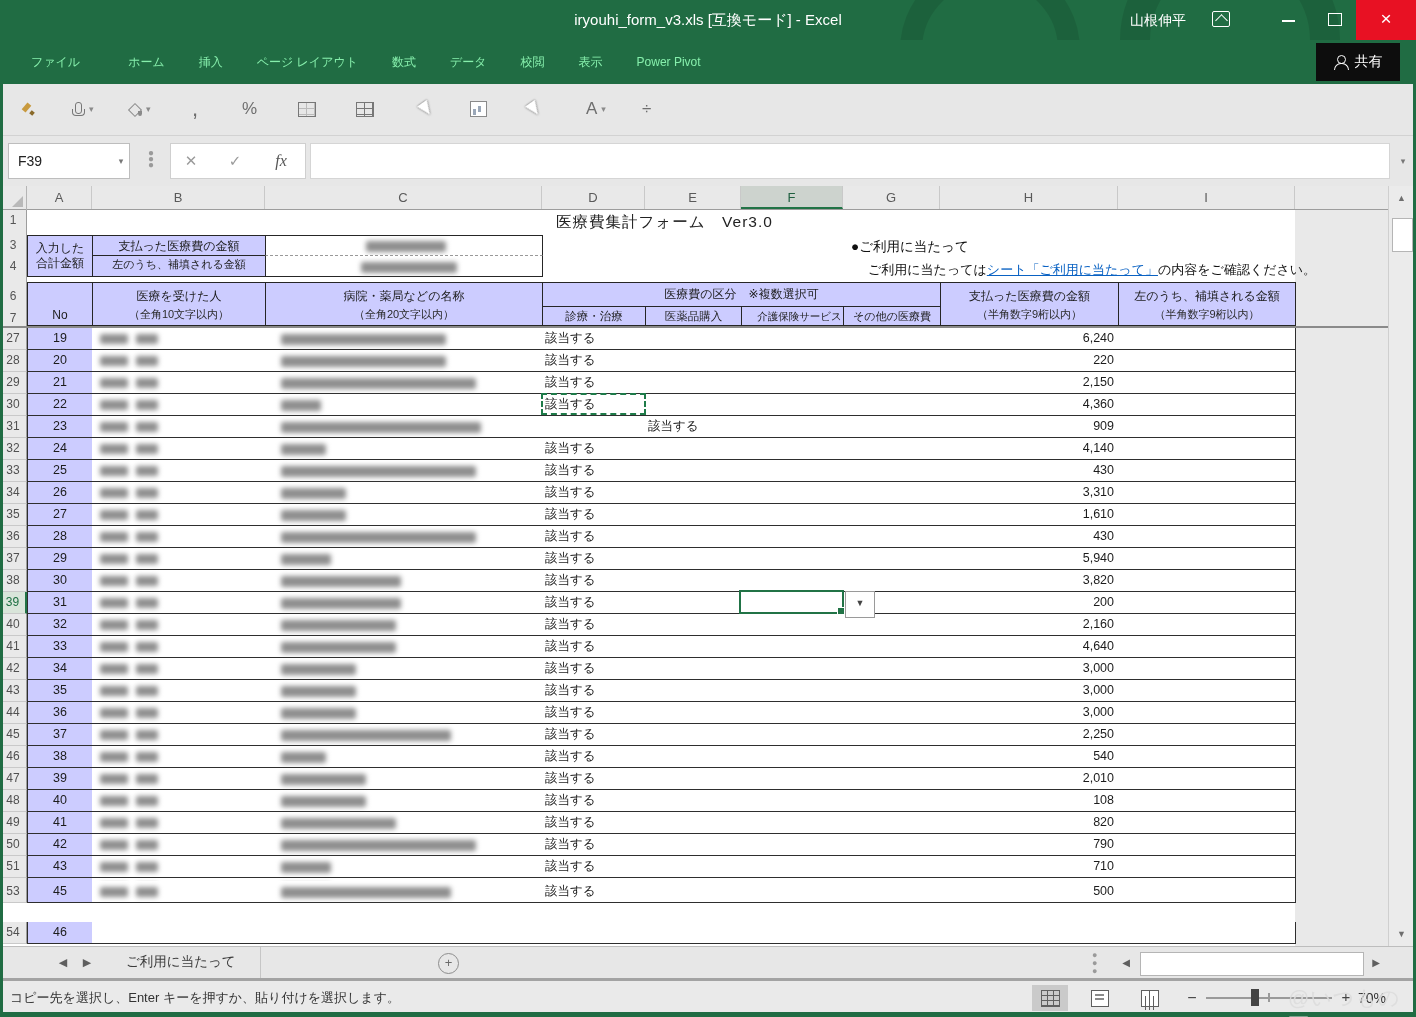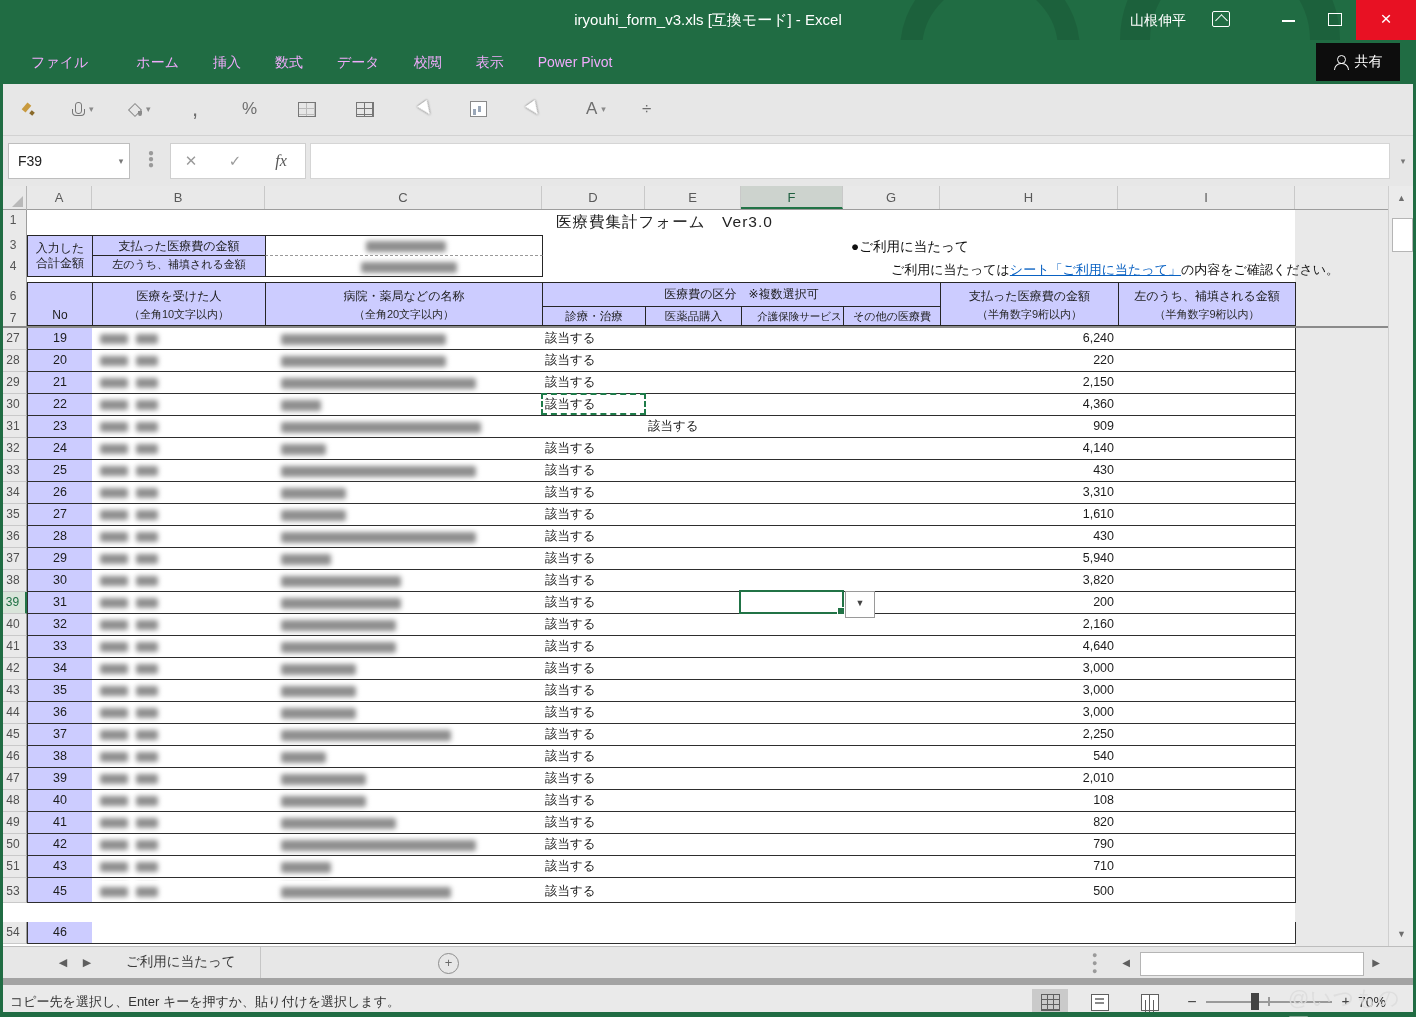--- a/index.html
+++ b/index.html
@@ -20,21 +20,21 @@
   .wbtn{top:0;width:46px;height:40px;color:#fff;text-align:center;line-height:38px;font-size:17px;}
   .btnmin{right:104px;}
   .btnmin::after{content:"";position:absolute;left:16px;top:20px;width:13px;height:1.6px;background:#fff;}
   .btnmax{right:58px;}
   .btnmax::after{content:"";position:absolute;left:16px;top:13px;width:12px;height:11px;border:1.4px solid #fff;}
   .btnclose{right:0;width:60px;background:#e81123;font-size:19px;}
 
   
   .ribbonrow{left:0;top:40px;width:1416px;height:44px;background:#206c43;}
   #ribbon-tabs{position:absolute;left:14px;top:0;height:44px;display:flex;align-items:center;}
-  .rtab{color:#f0abfc;font-size:14px;padding:0 17px;line-height:44px;white-space:nowrap;}
+  .rtab{color:#86efac;font-size:12px;padding:0 17px;line-height:44px;white-space:nowrap;}
   .rtab.file{margin-right:14px;}
   .tellme{position:absolute;left:730px;top:0;height:44px;display:flex;align-items:center;color:#ecf2ee;font-size:13.5px;}
   .bulb{width:11px;height:11px;border:1.4px solid #ecf2ee;border-radius:50%;margin-right:8px;position:relative;}
   .bulb::after{content:"";position:absolute;left:2.5px;top:11px;width:4px;height:3px;background:#ecf2ee;}
   .share{right:16px;top:3px;width:84px;height:38px;background:#0d0d0d;color:#fff;font-size:14px;
          display:flex;align-items:center;justify-content:center;gap:7px;}
   .person{width:14px;height:14px;position:relative;}
   .person::before{content:"";position:absolute;left:3px;top:0;width:7px;height:7px;border:1.4px solid #fff;border-radius:50%;}
   .person::after{content:"";position:absolute;left:0;top:8px;width:13px;height:6px;border:1.4px solid #fff;border-bottom:none;border-radius:7px 7px 0 0;}
 
@@ -126,21 +126,21 @@
   #sheet-tabs{position:absolute;left:102px;top:0;height:31px;display:flex;}
   .stab{height:31px;line-height:29px;padding:0 24px;font-size:13.5px;color:#3c3c3c;border-right:1px solid #c6c6c6;white-space:nowrap;}
   .stab.active{background:#fff;color:#1e6c43;font-weight:bold;border-bottom:3px solid #217346;border-left:1px solid #c6c6c6;}
   .addsheet{position:absolute;left:438px;top:6px;width:19px;height:19px;border:1.4px solid #8d8d8d;border-radius:50%;
     text-align:center;line-height:17px;color:#6a6a6a;font-size:13px;}
   .tdots{position:absolute;left:1092px;top:4px;color:#9a9a9a;font-size:9px;line-height:8px;}
   .hbtn{position:absolute;top:4px;width:20px;height:24px;text-align:center;line-height:24px;color:#5f5f5f;font-size:10px;}
   .htrack{position:absolute;left:1140px;top:5px;width:222px;height:22px;background:#fff;border:1px solid #b5b5b5;}
 
   
-  .statusbar{left:0;top:978px;width:1416px;height:34px;background:#eaeaea;border-top:7px solid #a3a3a3;}
+  .statusbar{left:0;top:978px;width:1416px;height:34px;background:#eaeaea;border-top:3px solid #a3a3a3;}
   .statusmsg{left:10px;top:0;height:34px;line-height:34px;font-size:13px;color:#333;}
   .viewico{position:absolute;top:4px;width:36px;height:26px;display:flex;align-items:center;justify-content:center;}
   .viewico.active{background:#cacaca;}
   .vi-grid{width:17px;height:15px;border:1px solid #5f5f5f;
     background-image:linear-gradient(#5f5f5f 1px,transparent 1px),linear-gradient(90deg,#5f5f5f 1px,transparent 1px);
     background-size:6px 5px;background-position:-1px 4px;}
   .vi-page{width:16px;height:15px;border:1px solid #5f5f5f;position:relative;background:#fff;}
   .vi-page::after{content:"";position:absolute;left:3px;top:3px;width:9px;height:2px;background:#8a8a8a;box-shadow:0 4px 0 0 #8a8a8a;}
   .vi-break{width:16px;height:15px;border:1px solid #5f5f5f;position:relative;background:#fff;}
   .vi-break::after{content:"";position:absolute;left:7px;top:0;width:1px;height:14px;background:#5f5f5f;box-shadow:-4px 5px 0 0 #5f5f5f,4px 5px 0 0 #5f5f5f, 0 5px 0 0 #5f5f5f;}
@@ -169,20 +169,21 @@
     <div class="abs wbtn btnmin"></div>
     <div class="abs wbtn btnmax"></div>
     <div class="abs wbtn btnclose">×</div>
   </div>
 
   <div class="abs ribbonrow">
     <div id="ribbon-tabs">
         <div class="rtab file">ファイル</div>
         <div class="rtab">ホーム</div>
         <div class="rtab">挿入</div>
+        <div class="rtab">ページ レイアウト</div>
         <div class="rtab">数式</div>
         <div class="rtab">データ</div>
         <div class="rtab">校閲</div>
         <div class="rtab">表示</div>
         <div class="rtab">Power Pivot</div>
       </div>
     <div class="abs share">
       <span class="person"></span>
       <span>共有</span>
     </div>
@@ -278,21 +279,21 @@
         </div>
         <div class="cellbox lav" style="left: 92px; top: 49px; width: 174px; height: 21px; position: absolute; line-height: 20px;">支払った医療費の金額</div>
         <div class="cellbox lav" style="left: 92px; top: 69px; width: 174px; height: 22px; position: absolute; font-size: 11px; line-height: 12px; overflow: hidden; padding-top: 2px;">左のうち、補填される金額</div>
         <div class="cellbox whitebox" style="left: 265px; top: 49px; width: 278px; height: 21px; position: absolute;">
           <div class="blur" style="left: 100px; top: 5px; width: 80px; height: 11px; position: absolute;"></div>
         </div>
         <div class="cellbox whitebox" style="left: 265px; top: 69px; width: 278px; height: 22px; position: absolute; border-top: 1px dashed rgb(153, 153, 153);">
           <div class="blur" style="left: 95px; top: 6px; width: 96px; height: 11px; position: absolute;"></div>
         </div>
         <div class="cellbox notice1" style="left: 851px; top: 52px; position: absolute;">●ご利用に当たって</div>
-        <div class="cellbox notice2" style="left: 868px; top: 75px; position: absolute; margin-left: 23px;"><span>ご利用に当たっては</span><span class="link">シート「ご利用に当たって」</span><span>の内容をご確認ください。</span></div>
+        <div class="cellbox notice2" style="left: 868px; top: 75px; position: absolute;"><span>ご利用に当たっては</span><span class="link">シート「ご利用に当たって」</span><span>の内容をご確認ください。</span></div>
         <div class="cellbox lav" style="left: 27px; top: 96px; width: 66px; height: 44px; position: absolute;">
           <div style="line-height:42px;font-size:12px;">
             <div style="padding-top:11px;">No</div>
           </div>
         </div>
         <div class="cellbox lav" style="left: 92px; top: 96px; width: 174px; height: 44px; position: absolute;">
           <div style="padding-top:4px;line-height:18px;font-size:12px;">医療を受けた人<br><span class="sub">（全角10文字以内）</span></div>
         </div>
         <div class="cellbox lav" style="left: 265px; top: 96px; width: 278px; height: 44px; position: absolute;">
           <div style="padding-top:4px;line-height:18px;font-size:12px;">病院・薬局などの名称<br><span class="sub">（全角20文字以内）</span></div>

